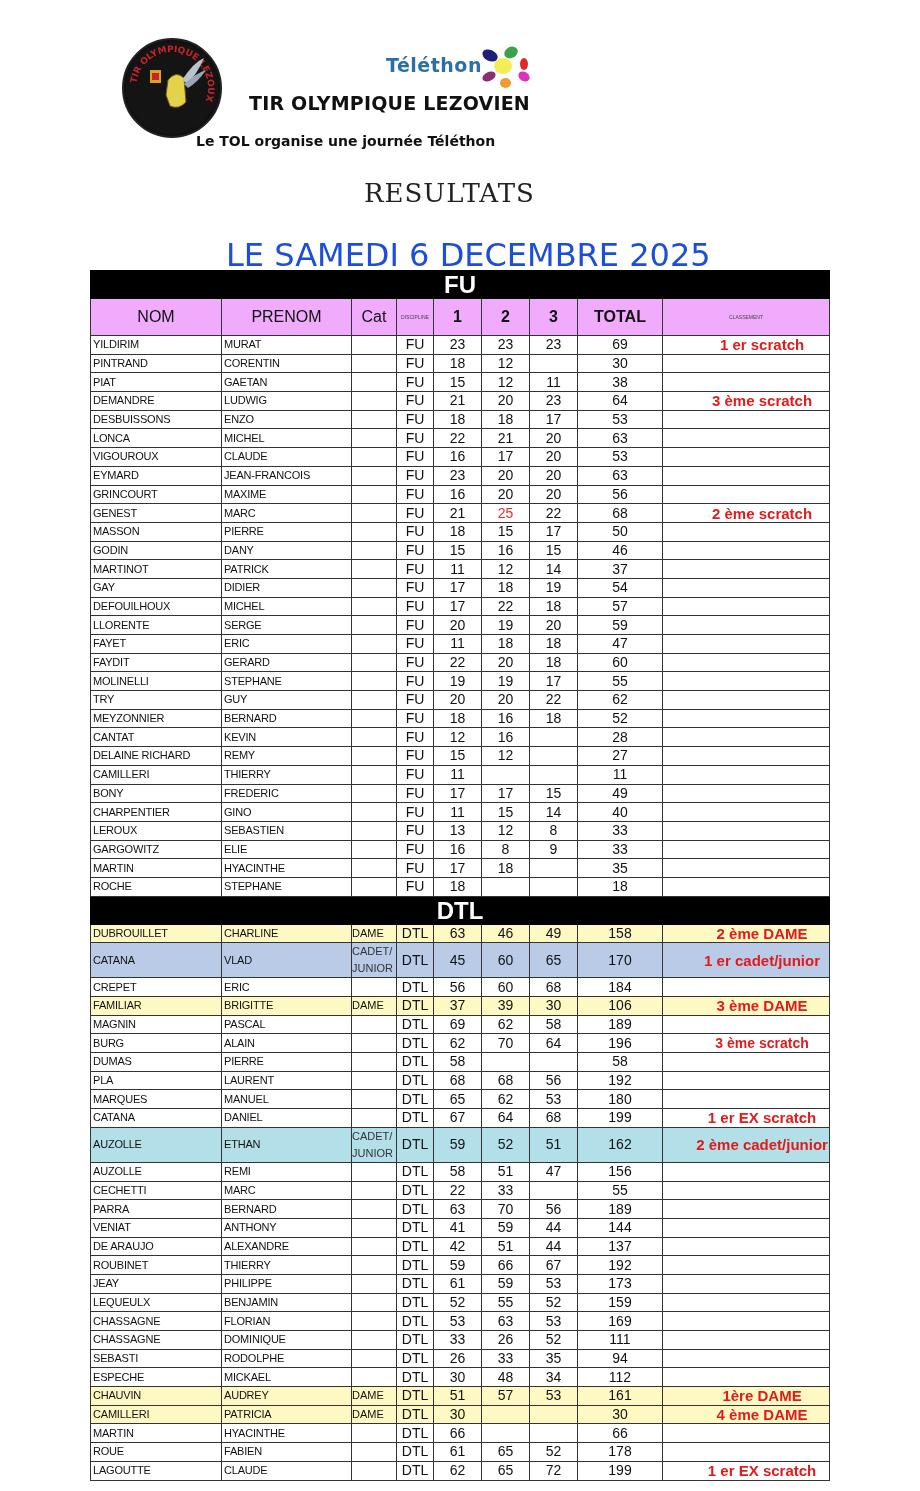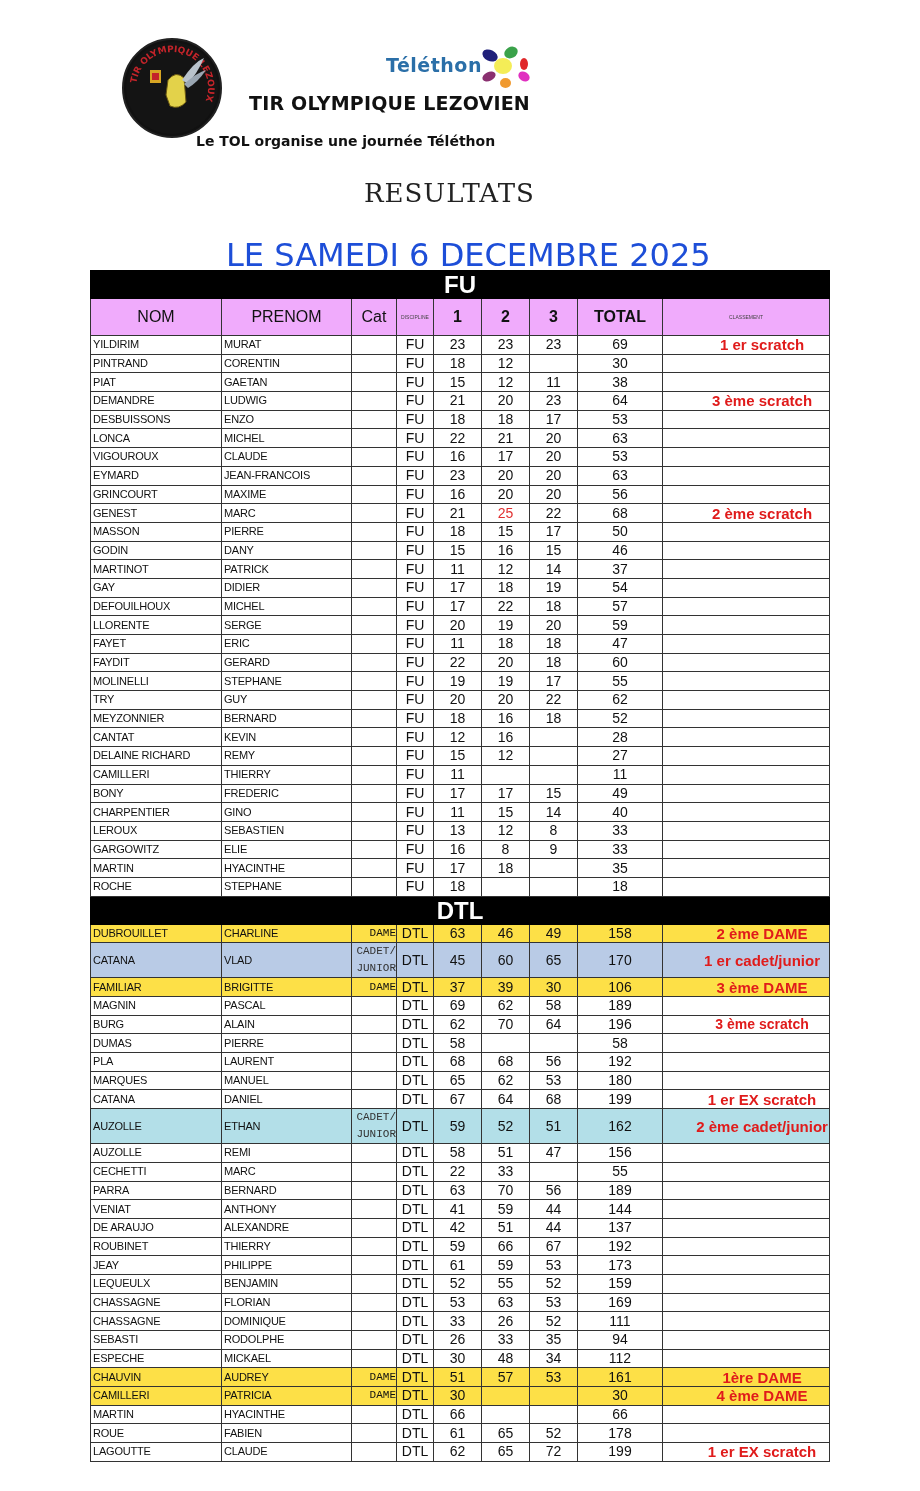--- a/index.html
+++ b/index.html
@@ -17,27 +17,27 @@
   .date { position: absolute; left: 226px; top: 236px; font-family: "DejaVu Sans", sans-serif; font-size: 32px; color: #1d4ed8; }
 
   .results-table { position: absolute; left: 90px; width: 739px; border-collapse: collapse; table-layout: fixed; font-family: "Liberation Sans", sans-serif; }
   .results-table td, .results-table th { border: 1.5px solid #333; padding: 0; overflow: hidden; white-space: nowrap; }
   .section-head td { background: #000; color: #fff; text-align: center; font-weight: bold; font-size: 24px; height: 27px; line-height: 27px; font-family: "Liberation Sans Narrow", "Liberation Sans", sans-serif; border-color: #000; }
   .col-head th { height: 36px; font-weight: normal; font-size: 16px; background: #f0abfc; }
   .col-head th.bold { font-weight: bold; }
   .col-head th.tiny { font-size: 5px; color: #444; }
   .results-table tbody tr.data-row td { height: 17.7px; font-size: 11px; line-height: 17px; }
   td.nom, td.prenom { text-align: left; padding-left: 2px; font-size: 10.5px; letter-spacing: -0.2px; }
-  td.cat { text-align: right; font-size: 9px; font-family: Liberation Mono, monospace; }
+  td.cat { text-align: left; font-size: 9px; }
   td.cat.small { font-size: 5px; line-height: 6px; white-space: normal; color: #333; }
   td.disc, td.s1, td.s2, td.s3, td.total { text-align: center; font-size: 14px !important; }
   td.cls { text-align: center; font-weight: bold; color: #e01b1b; font-size: 15px !important; padding-left: 32px; }
   td.cls.sm { font-size: 14px !important; }
   td.red-score { color: #e03030; }
-  tr.dame td { background: #fde047; }
+  tr.dame td { background: #fef9c3; }
   tr.cadet td { background: #b9cbe6; }
   tr.cadet2 td { background: #b3dfe8; }
 </style>
 </head>
 <body>
 
 <div class="header">
   <div class="logo-tol">
     <svg class="ring-text" viewBox="0 0 96 96">
       <defs>
@@ -447,20 +447,31 @@
         <td class="nom">CATANA</td>
         <td class="prenom">VLAD</td>
         <td class="cat small">CADET/ JUNIOR</td>
         <td class="disc">DTL</td>
         <td class="s1">45</td>
         <td class="s2">60</td>
         <td class="s3">65</td>
         <td class="total">170</td>
         <td class="cls">1 er cadet/junior</td>
       </tr>
+      <tr class="data-row">
+        <td class="nom">CREPET</td>
+        <td class="prenom">ERIC</td>
+        <td class="cat"></td>
+        <td class="disc">DTL</td>
+        <td class="s1">56</td>
+        <td class="s2">60</td>
+        <td class="s3">68</td>
+        <td class="total">184</td>
+        <td class="cls"></td>
+      </tr>
       <tr class="data-row dame">
         <td class="nom">FAMILIAR</td>
         <td class="prenom">BRIGITTE</td>
         <td class="cat">DAME</td>
         <td class="disc">DTL</td>
         <td class="s1">37</td>
         <td class="s2">39</td>
         <td class="s3">30</td>
         <td class="total">106</td>
         <td class="cls">3 ème DAME</td>

